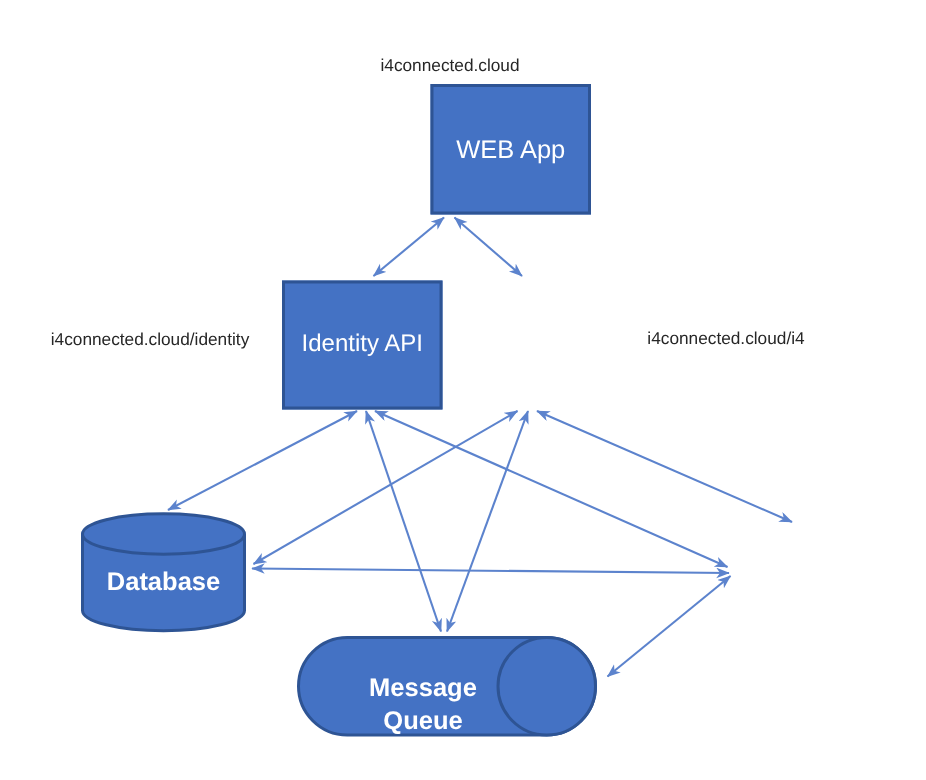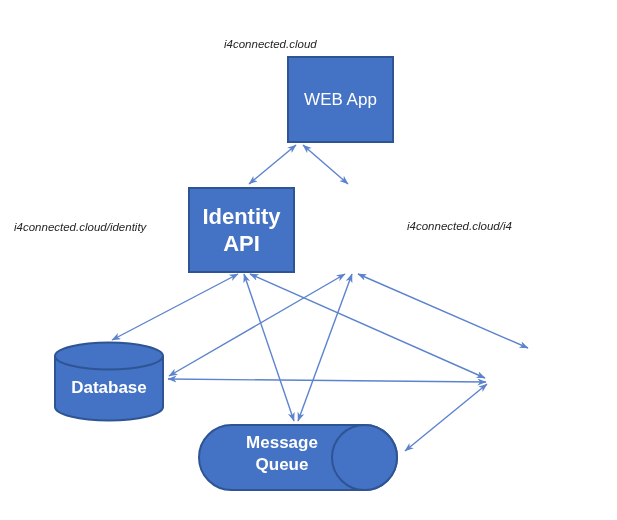--- a/index.html
+++ b/index.html
@@ -15,30 +15,30 @@
     font-family:"Liberation Sans", sans-serif;overflow:hidden;
   }
   #connectors{position:absolute;left:0;top:0;width:617px;height:520px;}
   .node{
     position:absolute;display:flex;align-items:center;justify-content:center;
     background:var(--fill);border:2px solid var(--border);box-sizing:border-box;
     color:var(--shape-text);text-align:center;
   }
   .node .txt{line-height:1.25;}
   #node-web-app   {left:246px;top:56px;width:107px;height:87px;font-size:17px;margin-left:41px;}
-  #node-identity  {left:188px;top:187px;width:107px;height:86px;font-size:22px;font-weight:bold;}
+  #node-identity  {left:188px;top:187px;width:107px;height:86px;font-size:16px;}
   #node-api       {left:303px;top:186px;width:98px;height:87px;font-size:17px;}
   #node-server    {left:489px;top:350px;width:89px;height:63px;font-size:17px;}
   .shape-label{
     position:absolute;color:var(--shape-text);text-align:center;font-size:17px;line-height:1.3;font-weight:bold;
   }
   #label-database{left:53px;top:377px;width:112px;}
   #label-mqueue  {left:230px;top:432px;width:104px;}
   .floating-label{
-    position:absolute;color:var(--label-text);font-size:11.5px;text-align:left;white-space:nowrap;font-style:italic;
+    position:absolute;color:var(--label-text);font-size:11.5px;text-align:center;white-space:nowrap;
   }
   #label-top  {left:224px;top:38px;width:152px;}
   #label-left {left:14px;top:221px;width:172px;}
   #label-right{left:407px;top:220px;width:154px;}
   .wrap60{width:82px;}
   .wrap90{width:100px;}
 </style>
 </head>
 <body>
 
@@ -80,20 +80,20 @@
   </div>
 
   <div class="node" id="node-identity">
     <div class="txt wrap60">Identity API</div>
   </div>
 
 
 
   <div class="shape-label" id="label-database">Database</div>
   <div class="shape-label" id="label-mqueue">
-    <div class="wrap90" style="margin:0 auto;">Message Queue</div>
+    <div class="wrap90" style="margin:16px auto;">Message Queue</div>
   </div>
 
   <div class="floating-label" id="label-top">i4connected.cloud</div>
   <div class="floating-label" id="label-left">i4connected.cloud/identity</div>
   <div class="floating-label" id="label-right">i4connected.cloud/i4</div>
 
 </div>
 
 </body></html>

